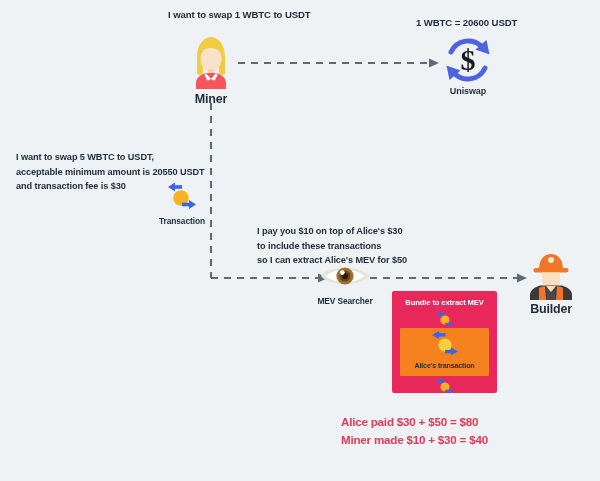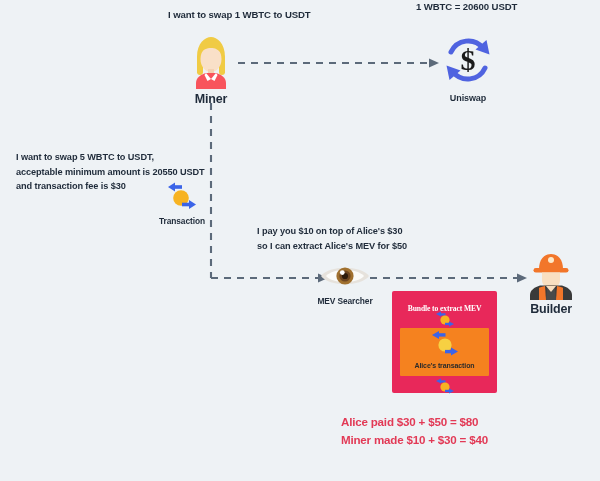--- a/index.html
+++ b/index.html
@@ -110,21 +110,21 @@
     </g>
 
     <g>
       <line x1="357" y1="278" x2="518" y2="278" stroke="#5c6a7a" stroke-width="2.1" stroke-dasharray="7,6"></line>
       <polygon points="517,273.5 527,278 517,282.5" fill="#5c6a7a"></polygon>
     </g>
   </svg>
 
   <div class="abs label-dark" style="left:168px; top:8px; font-size:9.6px;">I want to swap 1 WBTC to USDT</div>
 
-  <div class="abs label-dark" style="left:416px; top:0; font-size:9.6px;">1 WBTC = 20600 USDT</div>
+  <div class="abs label-dark" style="left:416px; top:16px; font-size:9.6px;">1 WBTC = 20600 USDT</div>
 
   <div class="abs" style="left:183px; top:33px; width:56px; height:70px;">
     <svg width="56" height="56" viewBox="0 0 56 56">
 
       <path d="M14 24 C14 10 22 4 28 4 C34 4 42 10 42 24 L42 40 L38 40 L38 22 L18 22 L18 40 L14 40 Z" fill="#f0cb44"></path>
       <rect x="14" y="22" width="6" height="20" rx="3" fill="#f0cb44"></rect>
       <rect x="36" y="22" width="6" height="20" rx="3" fill="#f0cb44"></rect>
 
       <ellipse cx="28" cy="26" rx="10.5" ry="13" fill="#f9e0c8"></ellipse>
 
@@ -144,21 +144,21 @@
     <svg width="54" height="50" viewBox="0 0 54 50">
 
       <path d="M10 17 A19 19 0 0 1 42 13" fill="none" stroke="#4f63e0" stroke-width="5" stroke-linecap="round"></path>
       <polygon points="45.5,5 48.5,19.5 34.5,14.5" fill="#4f63e0"></polygon>
 
       <path d="M44 33 A19 19 0 0 1 12 37" fill="none" stroke="#4f63e0" stroke-width="5" stroke-linecap="round"></path>
       <polygon points="8.5,45 5.5,30.5 19.5,35.5" fill="#4f63e0"></polygon>
 
       <text x="27" y="34.5" font-family="'Liberation Serif', serif" font-size="30" font-weight="bold" fill="#1a1a1a" text-anchor="middle">$</text>
     </svg>
-    <div class="node-name-sm" style="margin-top:8px; font-size:9px;">Uniswap</div>
+    <div class="node-name-sm" style="margin-top:1px; font-size:9px;">Uniswap</div>
   </div>
 
   <div class="abs" style="left:16px; top:150px;">
     <div class="label-dark">I want to swap 5 WBTC to USDT,</div>
     <div class="label-dark">acceptable minimum amount is 20550 USDT</div>
     <div class="label-dark">and transaction fee is $30</div>
   </div>
 
   <div class="abs" style="left:156px; top:182px; width:52px; height:44px;">
     <svg width="52" height="32" viewBox="0 0 52 32">
@@ -173,20 +173,21 @@
       <g fill="#3b64e8">
         <polygon points="40,22.5 33,18 33,27"></polygon>
         <rect x="26" y="20.7" width="7.5" height="3.6"></rect>
       </g>
     </svg>
     <div class="node-name-sm" style="margin-top:2px;">Transaction</div>
   </div>
 
   <div class="abs" style="left:257px; top:224px;">
     <div class="label-dark">I pay you $10 on top of Alice's $30</div>
+    <div class="label-dark">to include these transactions</div>
     <div class="label-dark">so I can extract Alice's MEV for $50</div>
   </div>
 
   <div class="abs" style="left:314px; top:262px; width:62px; height:44px;">
     <svg width="52" height="28" viewBox="0 0 52 28" style="margin-left:5px;">
 
       <path d="M2 14 C10 3 42 3 50 14 C42 25 10 25 2 14 Z" fill="#e6e2dc"></path>
 
       <path d="M7 14 C14 6 38 6 45 14 C38 22 14 22 7 14 Z" fill="#fbfbf9"></path>
 
@@ -219,21 +220,21 @@
       <path d="M39 50 L39 37.8 C37 37 35 36.4 33 36 L32 50 Z" fill="#f2762a"></path>
 
       <path d="M22 50 L23 37 L31 37 L32 50 Z" fill="#4a4a4a"></path>
 
       <path d="M22 36 L27 42 L32 36 Z" fill="#f9dfc0"></path>
     </svg>
     <div class="node-name" style="margin-top:2px;">Builder</div>
   </div>
 
   <div class="abs bundle-box" style="left:392px; top:291px;">
-    <div class="bundle-title" style="padding-top:13px;font-family:Liberation Serif, serif;">Bundle to extract MEV</div>
+    <div class="bundle-title" style="padding-top:7px;">Bundle to extract MEV</div>
 
     <svg class="abs" width="34" height="18" viewBox="0 0 34 18" style="left:36px; top:20px;">
       <g fill="#3b64e8">
         <polygon points="8,3 13,0.5 13,5.5"></polygon>
         <rect x="12.5" y="2.3" width="5" height="2.3"></rect>
       </g>
       <circle cx="17" cy="9" r="4.6" fill="#f7b322"></circle>
       <g fill="#3b64e8">
         <polygon points="26,13 21,10.5 21,15.5"></polygon>
         <rect x="17" y="11.8" width="5" height="2.3"></rect>

